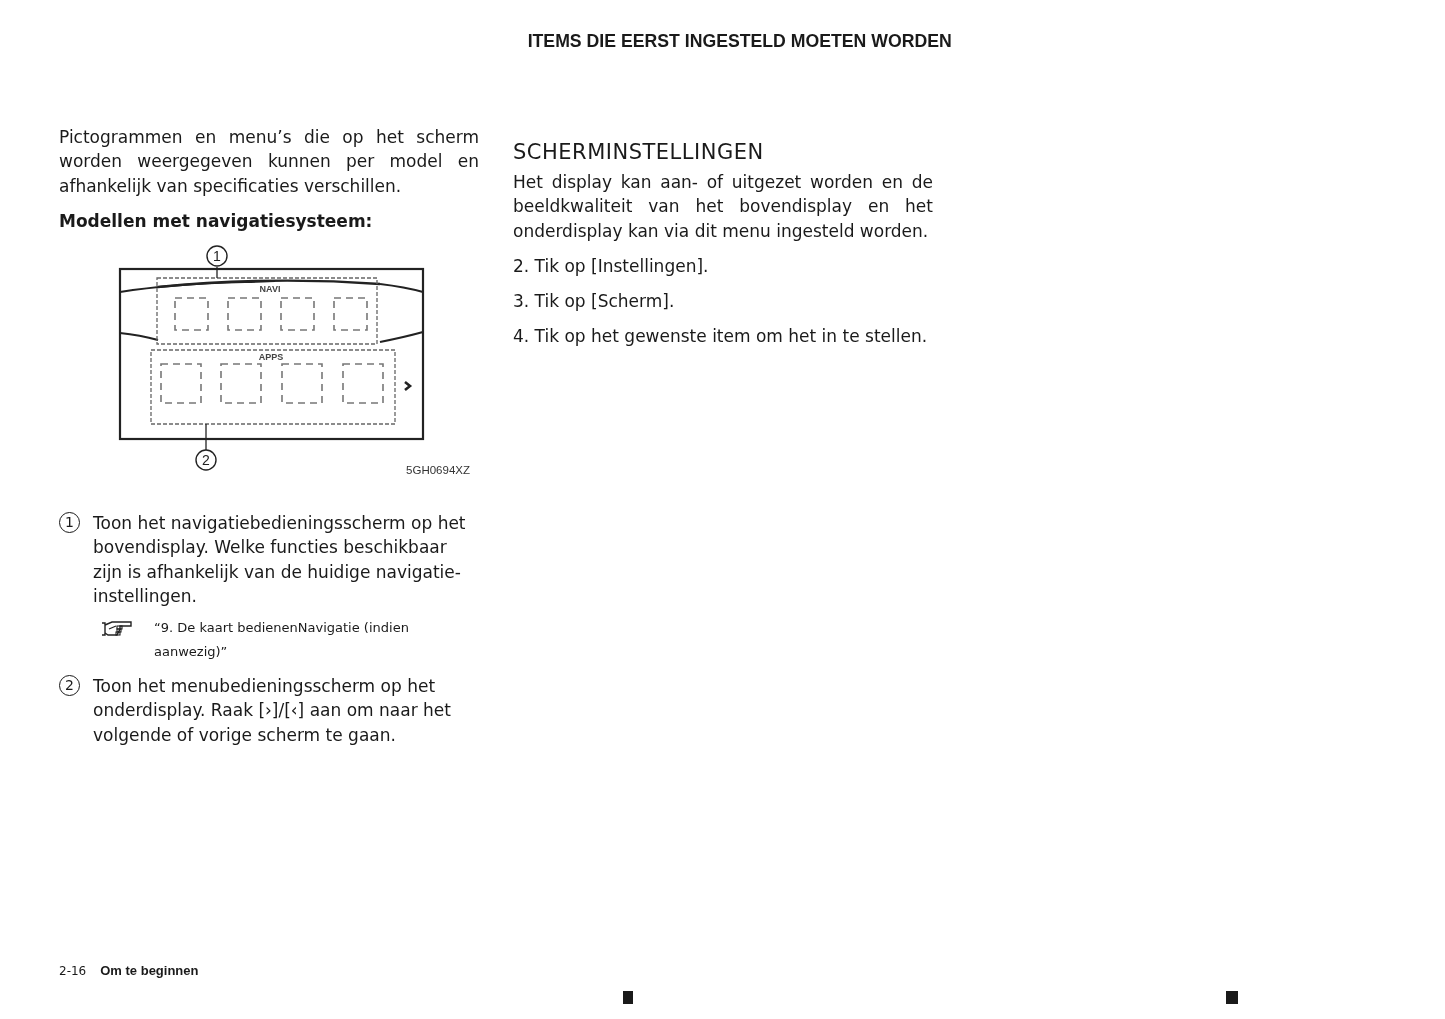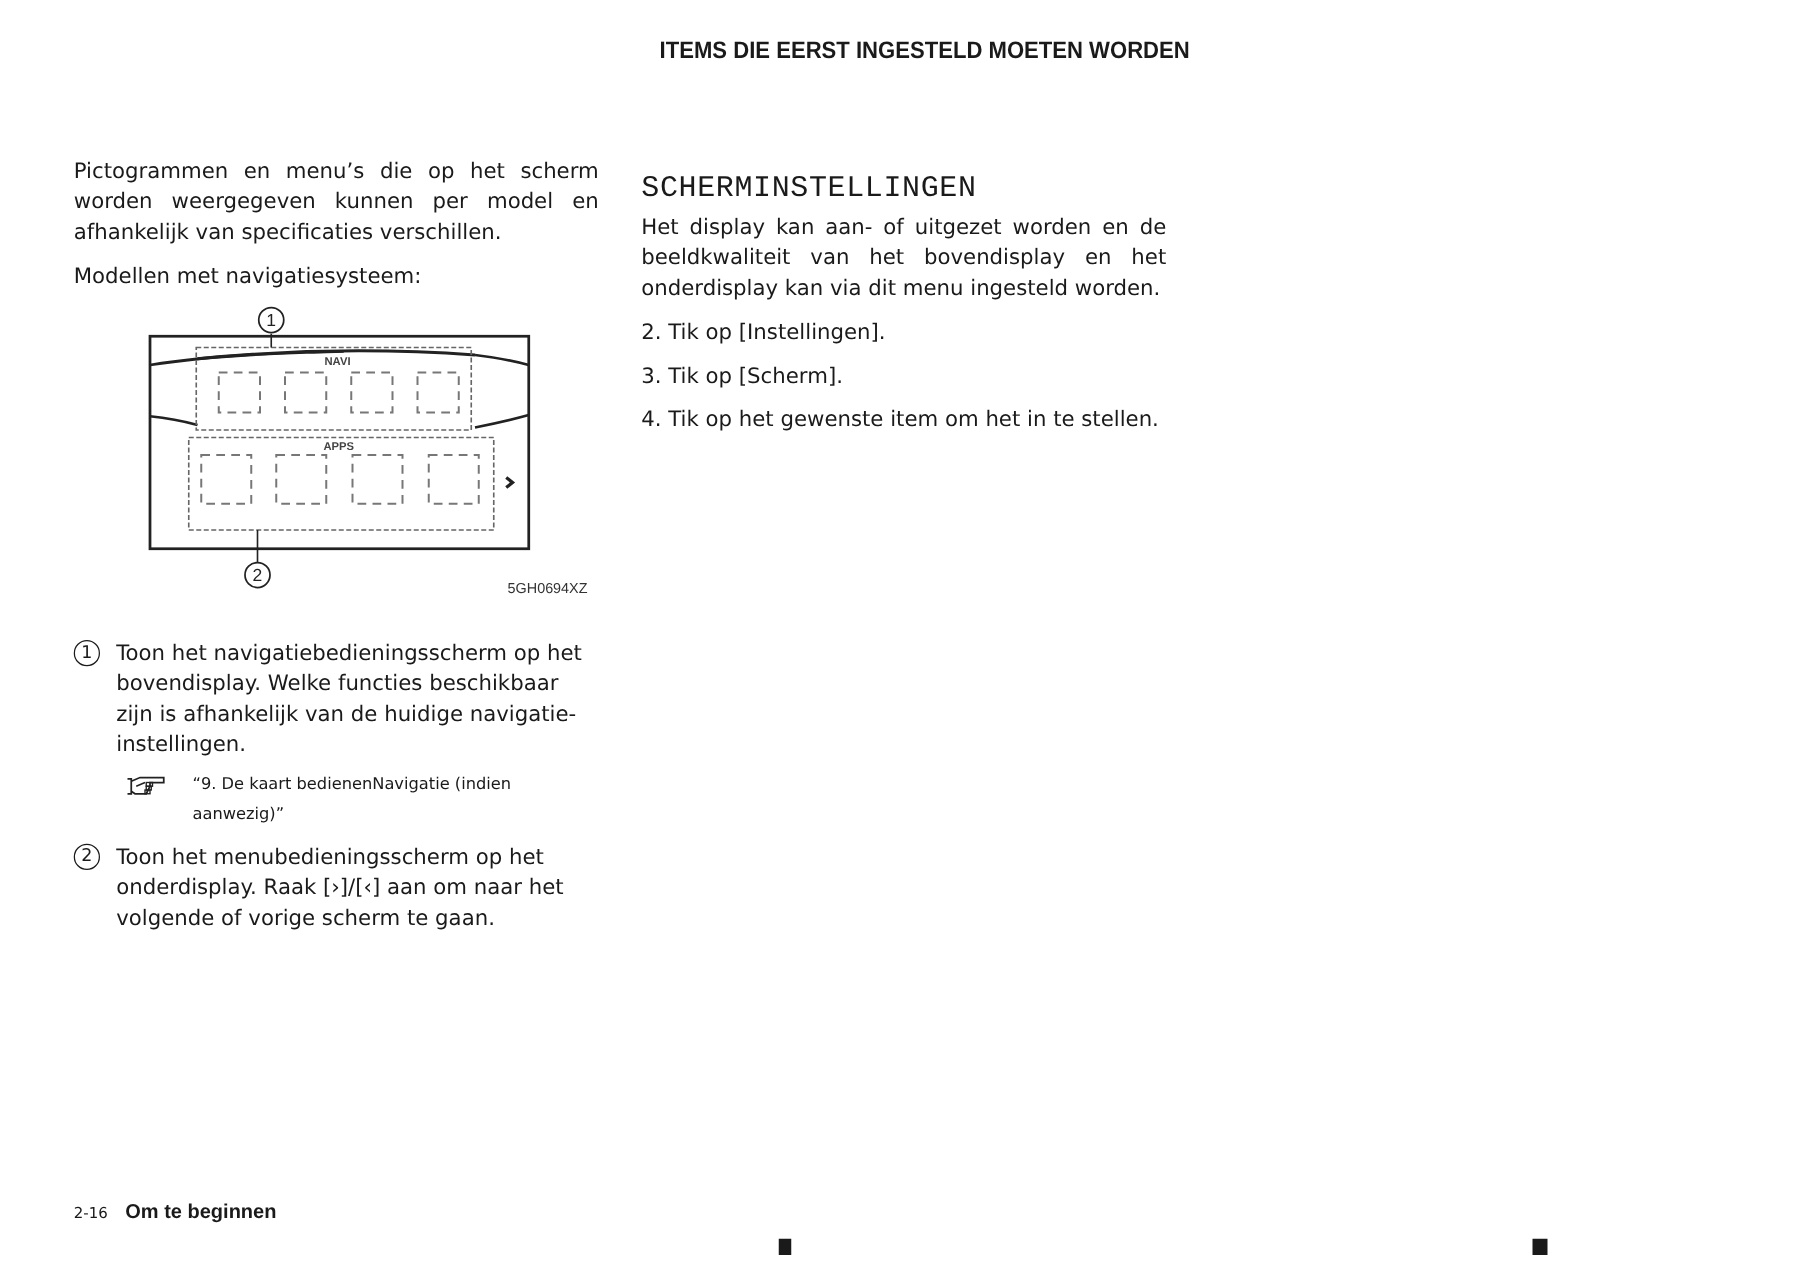--- a/index.html
+++ b/index.html
@@ -12,38 +12,38 @@
       text-align: center; padding-left: 0;
       font-family: "Liberation Sans", sans-serif; font-weight: bold;
       font-size: 19px; letter-spacing: 0px; transform: scaleX(0.93);
     }
     .header-title span { position: absolute; left: 513px; white-space: nowrap; transform-origin: left; }
     .col { position: absolute; font-size: 17px; line-height: 24.3px; }
     .col-left { left: 59px; top: 125px; width: 420px; }
     .col-right { left: 513px; top: 125px; width: 420px; }
     p { margin: 0; }
     .justify { text-align: justify; text-align-last: left; }
-    .bold { font-weight: normal; }
+    .bold { font-weight: bold; }
     .mt10 { margin-top: 11px; }
-    .section-heading { font-size: 24px; font-weight: normal; letter-spacing: 0.5px; margin-top: 14px; margin-bottom: 5px; line-height: 26px; font-family: Liberation Mono, monospace; }
+    .section-heading { font-size: 21px; font-weight: normal; letter-spacing: 0.5px; margin-top: 14px; margin-bottom: 5px; line-height: 26px; }
     .step { margin-top: 11px; }
     .figure { position: absolute; left: 110px; top: 240px; width: 370px; height: 240px; }
     .callout { position: absolute; left: 59px; width: 420px; font-size: 17px; line-height: 24.3px; }
     .callout .num {
       position: absolute; left: 0; top: 1px; width: 21px; height: 21px;
       border: 1.4px solid #1a1a1a; border-radius: 50%; box-sizing: border-box;
       font-size: 14px; line-height: 19px; text-align: center;
     }
     .callout .text { margin-left: 34px; }
     .ref { position: absolute; left: 100px; width: 380px; font-size: 13px; line-height: 24.3px; }
     .ref .hand { position: absolute; left: 0; top: 2px; width: 34px; height: 22px; }
     .ref .text { margin-left: 54px; }
     .footer { position: absolute; left: 59px; top: 958px; font-size: 18px; white-space: nowrap; }
     .footer .pg { font-family: "DejaVu Sans", sans-serif; font-size: 12px; }
-    .footer .chap { font-family: "Liberation Sans", sans-serif; font-weight: bold; font-size: 16px; margin-left: 14px; }
+    .footer .chap { font-family: "Liberation Sans", sans-serif; font-weight: bold; font-size: 13px; margin-left: 14px; }
     .marker { position: absolute; top: 991px; width: 10px; height: 13px; background: #1a1a1a; }
   </style>
 </head>
 <body>
 
 <div class="header-title">
   <span>ITEMS DIE EERST INGESTELD MOETEN WORDEN</span>
 </div>
 
 <div class="col col-left">

